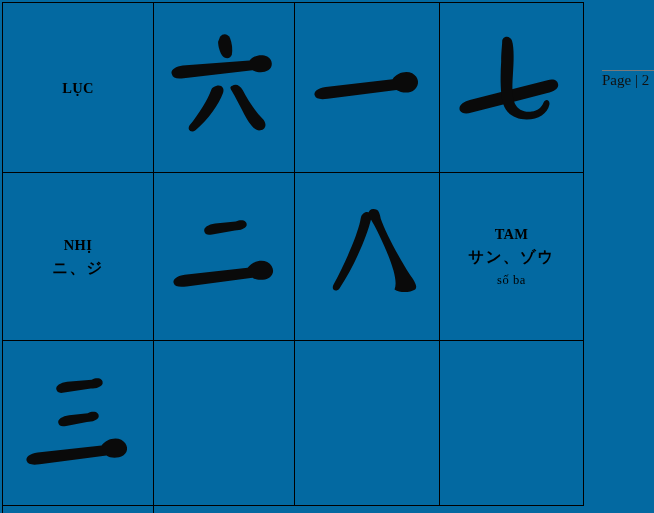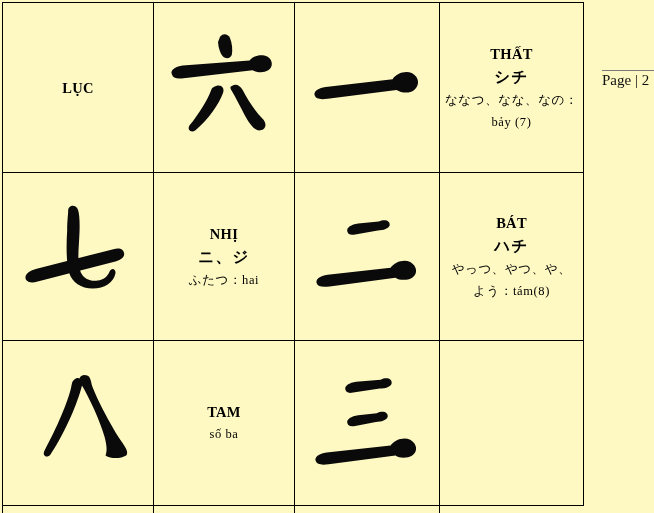--- a/index.html
+++ b/index.html
@@ -9,21 +9,21 @@
     background: #ffffff;
     font-family: "Liberation Serif", serif;
     color: #000000;
     overflow: hidden;
   }
   .page {
     position: relative;
     width: 654px;
     height: 513px;
     overflow: hidden;
-    background: #fef9c3;
+    background: #0369a1;
   }
   .kanji-table {
     position: absolute;
     left: 2px;
     top: 2px;
     display: grid;
     grid-template-columns: 151px 141px 145px 144px;
     grid-template-rows: 170px 168px 165px 60px;
     border-top: 1px solid #000;
     border-left: 1px solid #000;
@@ -103,60 +103,48 @@
       </svg>
     </div>
     <div class="cell">
       <span class="sr-only">一</span>
       <svg class="kanji-glyph" viewBox="0 0 120 120" role="img" aria-label="一">
         <path d="M 7 68 C 5 64 10 60 18 59 L 86 51 C 90 45 99 42 106 45 C 113 49 114 57 108 62 C 103 66 95 65 90 62 L 20 71 C 12 72 8 71 7 68 Z"></path>
       </svg>
     </div>
 
     <div class="cell">
-      <div class="info-title">THẤT</div>
-      <div class="info-kana">シチ</div>
-      <div class="info-line">ななつ、なな、なの：</div>
-      <div class="info-line">bảy (7)</div>
-    </div>
-    <div class="cell">
       <span class="sr-only">七</span>
       <svg class="kanji-glyph" viewBox="0 0 120 120" role="img" aria-label="七">
         <path d="M 7 83 C 5 78 10 74 18 72 L 96 52 C 102 50 107 52 107 57 C 107 61 102 64 96 65 L 19 85 C 13 87 9 86 7 83 Z"></path>
         <path d="M 50 13 C 50 7 58 6 60 12 C 62 18 62 30 61 45 C 60 60 60 70 63 76 C 66 82 72 85 80 84 C 86 83 90 80 92 75 C 94 70 99 72 98 77 C 96 86 87 92 75 92 C 63 92 54 86 51 76 C 48 66 48 48 49 33 C 49 23 50 17 50 13 Z"></path>
       </svg>
     </div>
     <div class="cell">
       <div class="info-title">NHỊ</div>
       <div class="info-kana">ニ、ジ</div>
-      <div class="info-line">ふたつ：hai</div>
     </div>
     <div class="cell">
       <span class="sr-only">二</span>
       <svg class="kanji-glyph" viewBox="0 0 120 120" role="img" aria-label="二">
         <path d="M 40 34 C 39 30 44 27 51 26 L 72 24 C 78 21 84 23 83 28 C 82 31 77 33 71 33 L 48 37 C 43 38 41 37 40 34 Z"></path>
         <path d="M 9 87 C 7 83 12 79 20 78 L 84 71 C 88 65 97 62 104 65 C 111 69 112 77 106 81 C 101 84 93 84 89 81 L 22 90 C 14 91 10 90 9 87 Z"></path>
       </svg>
     </div>
 
     <div class="cell">
-      <div class="info-title">BÁT</div>
-      <div class="info-kana">ハチ</div>
-      <div class="info-line">やっつ、やつ、や、</div>
-      <div class="info-line">よう：tám(8)</div>
-    </div>
-    <div class="cell">
       <span class="sr-only">八</span>
       <svg class="kanji-glyph" viewBox="0 0 120 120" role="img" aria-label="八">
         <path d="M 56 16 C 60 12 66 15 64 22 C 60 38 48 68 32 92 C 29 96 23 94 26 88 C 38 66 50 38 53 24 C 54 19 54 18 56 16 Z"></path>
         <path d="M 70 12 C 64 9 59 14 63 20 C 72 35 82 57 87 74 C 89 82 90 88 88 93 C 94 97 104 96 109 93 C 112 90 108 84 103 77 C 92 60 78 33 74 21 C 73 16 72 13 70 12 Z"></path>
       </svg>
     </div>
     <div class="cell">
       <div class="info-title">TAM</div>
+      <div class="info-kana">サン、ゾウ</div>
       <div class="info-line">số ba</div>
     </div>
     <div class="cell">
       <span class="sr-only">三</span>
       <svg class="kanji-glyph" viewBox="0 0 120 120" role="img" aria-label="三">
         <path d="M 38 26 C 37 22 42 19 49 18 L 74 16 C 80 13 86 15 85 20 C 84 23 79 25 73 25 L 46 29 C 41 30 39 29 38 26 Z"></path>
         <path d="M 40 60 C 39 56 44 53 51 52 L 70 50 C 76 47 82 49 81 54 C 80 57 75 59 69 59 L 48 63 C 43 64 41 63 40 60 Z"></path>
         <path d="M 8 99 C 6 95 11 91 19 90 L 84 83 C 88 77 97 74 104 77 C 111 81 112 89 106 93 C 101 96 93 96 89 93 L 21 102 C 13 103 9 102 8 99 Z"></path>
       </svg>
     </div>

